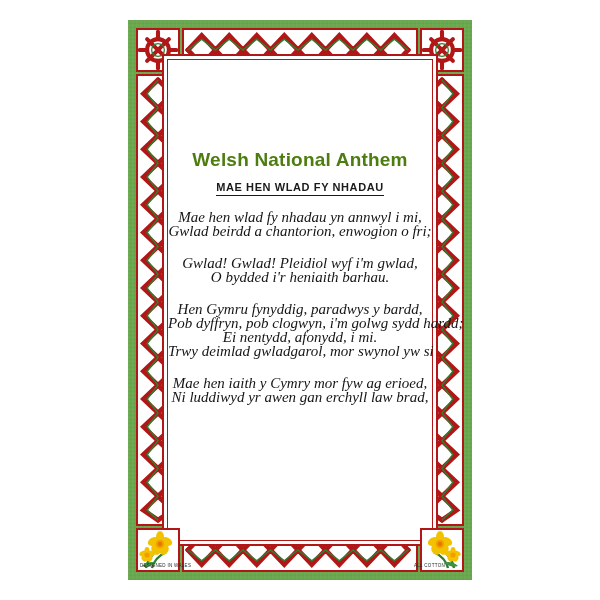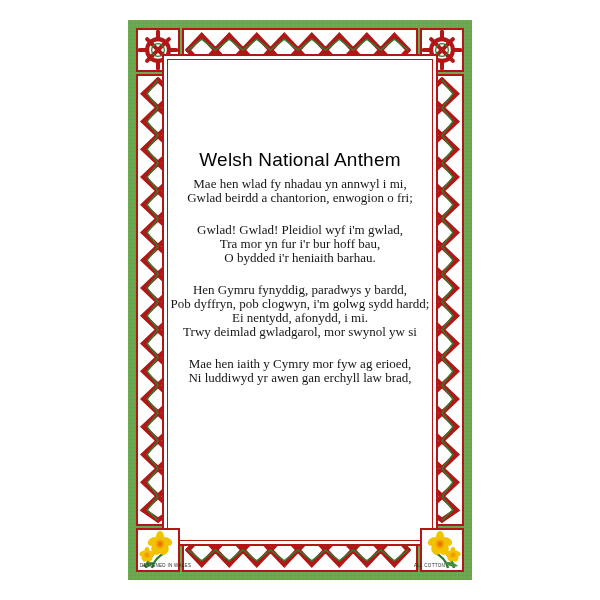--- a/index.html
+++ b/index.html
@@ -98,44 +98,45 @@
   .content {
     position: absolute;
     left: 168px;
     top: 150px;
     width: 264px;
     text-align: center;
     color: #111111;
   }
   .title {
     font-family: "Liberation Sans", sans-serif;
-    font-weight: normal;
+    font-weight: bold;
     font-size: 19px;
-    color: #000000;
+    color: #4d7c0f;
     letter-spacing: 0.2px;
     margin: 0 0 6px 0;
     line-height: 1.1;
   }
   .subtitle {
     font-family: "Liberation Sans", sans-serif;
     font-weight: bold;
     font-size: 11px;
     color: #1a1a1a;
     letter-spacing: 0.6px;
     margin: 0 auto 14px auto;
     display: inline-block;
     border-bottom: 1px solid #1a1a1a;
     padding-bottom: 2px;
   }
   .verse {
     margin: 0 0 18px 0;
   }
   .verse .line {
     font-family: "Liberation Serif", serif;
-    font-size: 13px;
+    font-style: italic;
+    font-size: 15px;
     line-height: 14px;
     color: #151515;
     white-space: nowrap;
   }
 
   
   .daff {
     position: absolute;
     width: 44px;
     height: 44px;
@@ -264,29 +265,31 @@
       </g>
     </svg>
   </div>
 
   <div class="panel">
     <div class="panel-inner-rule"></div>
   </div>
 
   <div class="content">
     <h1 class="title">Welsh National Anthem</h1>
+    <div style="text-align:center;">
+      <span class="subtitle">MAE HEN WLAD FY NHADAU</span>
+    </div>
 
     <div class="verse">
       <div class="line">Mae hen wlad fy nhadau yn annwyl i mi,</div>
       <div class="line">Gwlad beirdd a chantorion, enwogion o fri;</div>
     </div>
 
     <div class="verse">
       <div class="line">Gwlad! Gwlad! Pleidiol wyf i'm gwlad,</div>
-      <div class="line">Tra mor yn fur i'r bur hoff bau,</div>
       <div class="line">O bydded i'r heniaith barhau.</div>
     </div>
 
     <div class="verse">
       <div class="line">Hen Gymru fynyddig, paradwys y bardd,</div>
       <div class="line">Pob dyffryn, pob clogwyn, i'm golwg sydd hardd;</div>
       <div class="line">Ei nentydd, afonydd, i mi.</div>
       <div class="line">Trwy deimlad gwladgarol, mor swynol yw si</div>
     </div>
 

